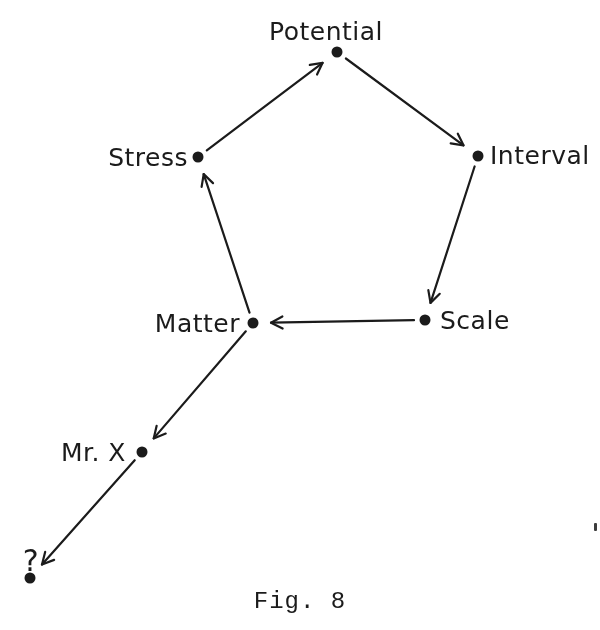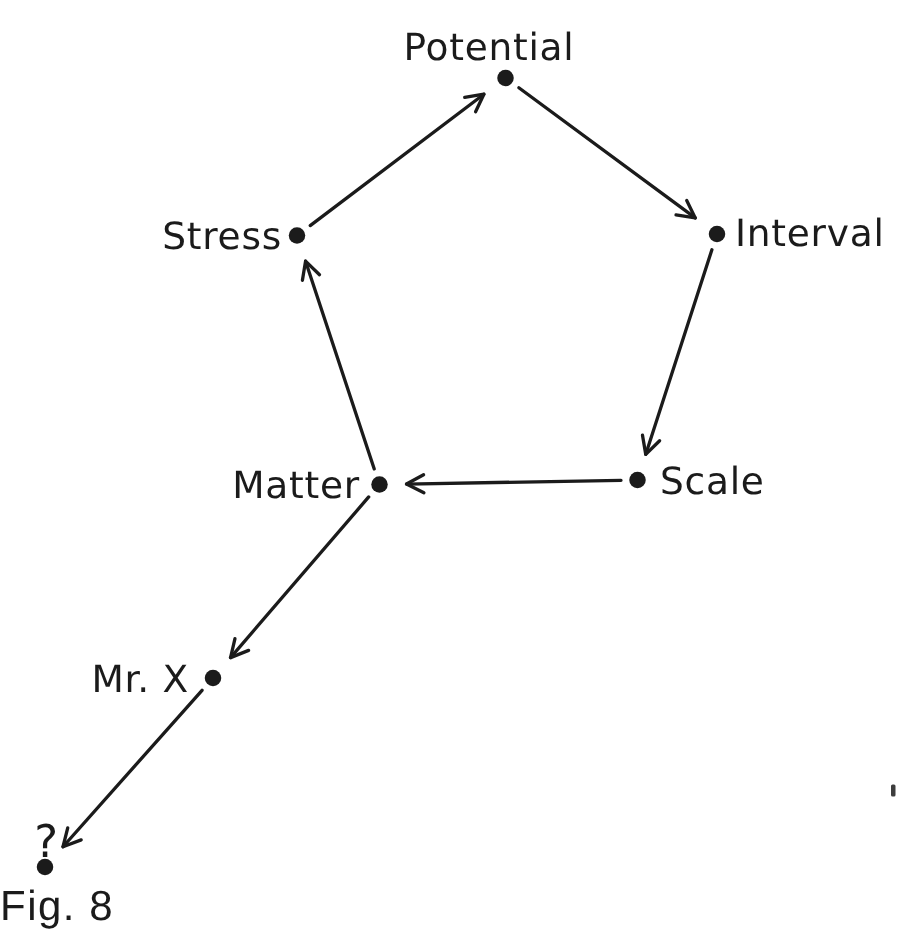--- a/index.html
+++ b/index.html
@@ -26,23 +26,23 @@
     font-size: 25px;
     letter-spacing: 0.5px;
     fill: var(--ink, #1b1b1b);
   }
   text[data-name="node-label-unknown"] { font-size: 30px; }
   .artifact { fill: var(--ink, #1b1b1b); opacity: 0.85; }
   .caption {
     position: absolute;
     left: 0; top: 588px;
     width: 100%;
-    text-align: left;
-    font-family: Liberation Sans, sans-serif;
-    font-size: 28px;
+    text-align: center;
+    font-family: Liberation Mono, monospace;
+    font-size: 24px;
     letter-spacing: 1px;
     color: var(--ink, #1b1b1b);
   }
 </style>
 </head>
 <body>
 
 <div class="figure" data-name="figure-8-diagram">
 
   <svg class="diagram-svg" data-name="figure-svg" width="600" height="630" viewBox="0 0 600 630" xmlns="http://www.w3.org/2000/svg">

